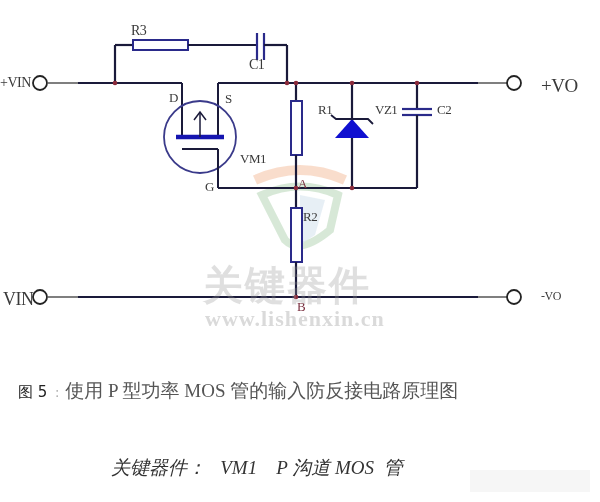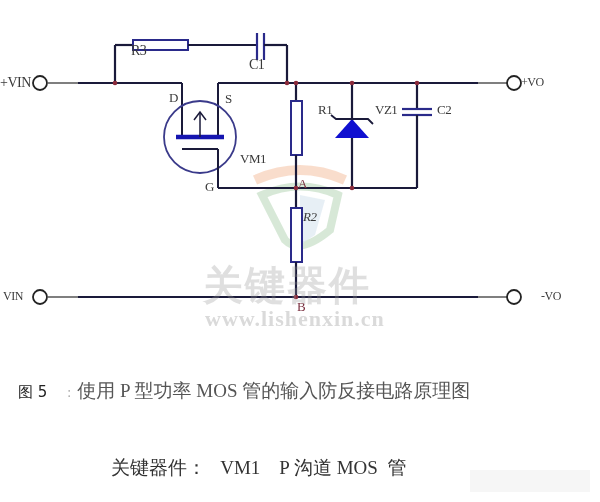--- a/index.html
+++ b/index.html
@@ -6,23 +6,23 @@
     body { width: 600px; height: 502px; position: relative; overflow: hidden;
            font-family: "Liberation Serif", "DejaVu Serif", serif; }
     #diagram { position: absolute; left: 0; top: 0; width: 600px; height: 502px; }
     .lbl { position: absolute; color: #3a3a3a; font-size: 13px; line-height: 1; white-space: nowrap; letter-spacing: -0.5px; }
     .node-lbl { color: #7a3040; }
     .wm-cn { position: absolute; left: 203px; top: 258px; font-size: 40px; font-weight: bold;
              color: rgba(150,150,150,0.30); letter-spacing: 2px; font-family: "DejaVu Sans", sans-serif; }
     .wm-url { position: absolute; left: 205px; top: 306px; font-size: 22px; font-weight: bold;
               color: rgba(150,150,150,0.35); letter-spacing: 1px; }
     .caption { position: absolute; left: 18px; top: 378px; font-size: 19px; color: #555; white-space: nowrap; }
-    .caption .fig { color: #222; font-family: "DejaVu Sans", sans-serif; font-size: 15px; margin-right: 20px; }
+    .caption .fig { color: #222; font-family: "DejaVu Sans", sans-serif; font-size: 15px; margin-right: 8px; }
     .caption .sep { color: #aaa; margin-right: 6px; font-size: 14px; }
-    .key { position: absolute; left: 111px; top: 455px; font-size: 19px; color: #333; white-space: pre; }
+    .key { position: absolute; left: 111px; top: 455px; font-size: 19px; color: #333; white-space: pre; font-style: italic; }
     .corner-wm { position: absolute; left: 470px; top: 470px; width: 120px; height: 22px;
                  background: rgba(240,240,240,0.6); }
   </style>
 </head>
 <body>
 
 <svg id="diagram" width="600" height="502" viewBox="0 0 600 502">
 
   <g opacity="0.35">
     <path d="M255,180 Q300,160 345,180" stroke="#f0a070" stroke-width="10" fill="none"></path>
@@ -91,31 +91,31 @@
     <circle cx="296" cy="188" r="2.3"></circle>
     <circle cx="352" cy="188" r="2.3"></circle>
     <circle cx="296" cy="297" r="2.3"></circle>
   </g>
 </svg>
 
 <div class="wm-cn">关键器件</div>
 <div class="wm-url">www.lishenxin.cn</div>
 
 <div class="lbl" style="left:0px; top:76px; font-size:14px;">+VIN</div>
-<div class="lbl" style="left:3px; top:290px; font-size:12px;">VIN</div>
-<div class="lbl" style="left:521px; top:76px; font-size:12px;text-align:center;">+VO</div>
+<div class="lbl" style="left:3px; top:290px; font-size:18px;">VIN</div>
+<div class="lbl" style="left:541px; top:76px; font-size:19px;text-align:center;">+VO</div>
 <div class="lbl" style="left:541px; top:290px; font-size:12px;">-VO</div>
 
-<div class="lbl" style="left:131px; top:24px; font-size:14px;margin-top:20px;">R3</div>
+<div class="lbl" style="left:131px; top:24px; font-size:14px;">R3</div>
 <div class="lbl" style="left:249px; top:14px; font-size:14px;margin-top:44px;">C1</div>
 <div class="lbl" style="left:318px; top:103px;">R1</div>
 <div class="lbl" style="left:375px; top:103px;">VZ1</div>
 <div class="lbl" style="left:437px; top:103px;font-family:Liberation Serif, serif;">C2</div>
 <div class="lbl" style="left:240px; top:152px;font-family:Liberation Serif, serif;">VM1</div>
-<div class="lbl" style="left:303px; top:210px;font-style:italic;">R2</div>
+<div class="lbl" style="left:303px; top:210px;">R2</div>
 
 <div class="lbl" style="left:169px; top:91px;">D</div>
 <div class="lbl" style="left:225px; top:92px;">S</div>
 <div class="lbl" style="left:205px; top:180px;">G</div>
 
 <div class="lbl node-lbl" style="left:298px; top:177px;">A</div>
 <div class="lbl node-lbl" style="left:297px; top:300px;">B</div>
 
 <div class="caption">
   <span class="fig">图 5</span><span class="sep">:</span><span>使用 P 型功率 MOS 管的输入防反接电路原理图</span>

